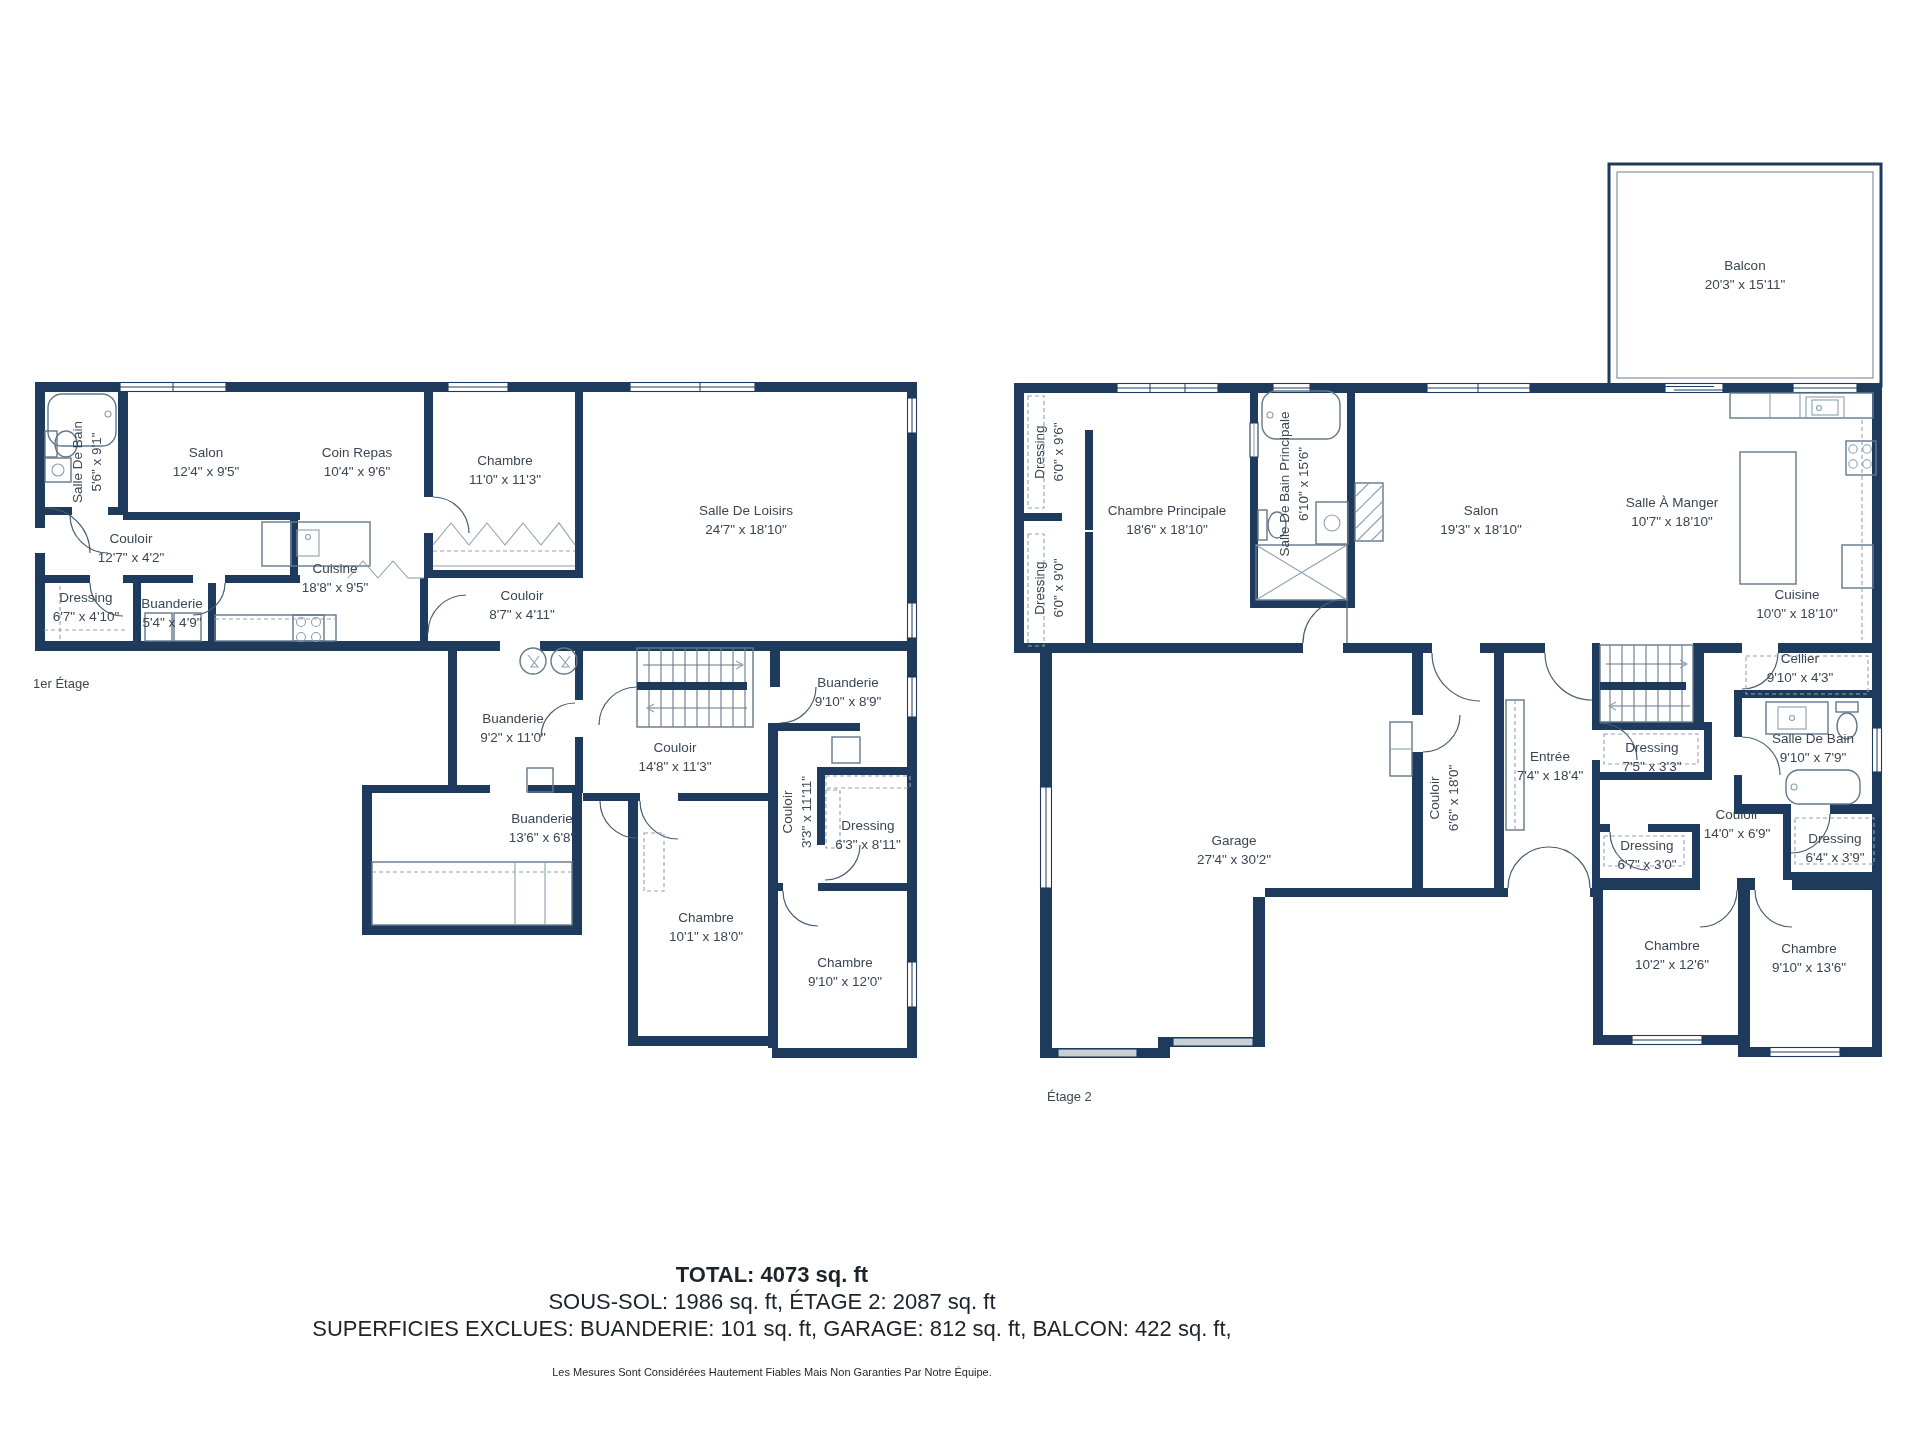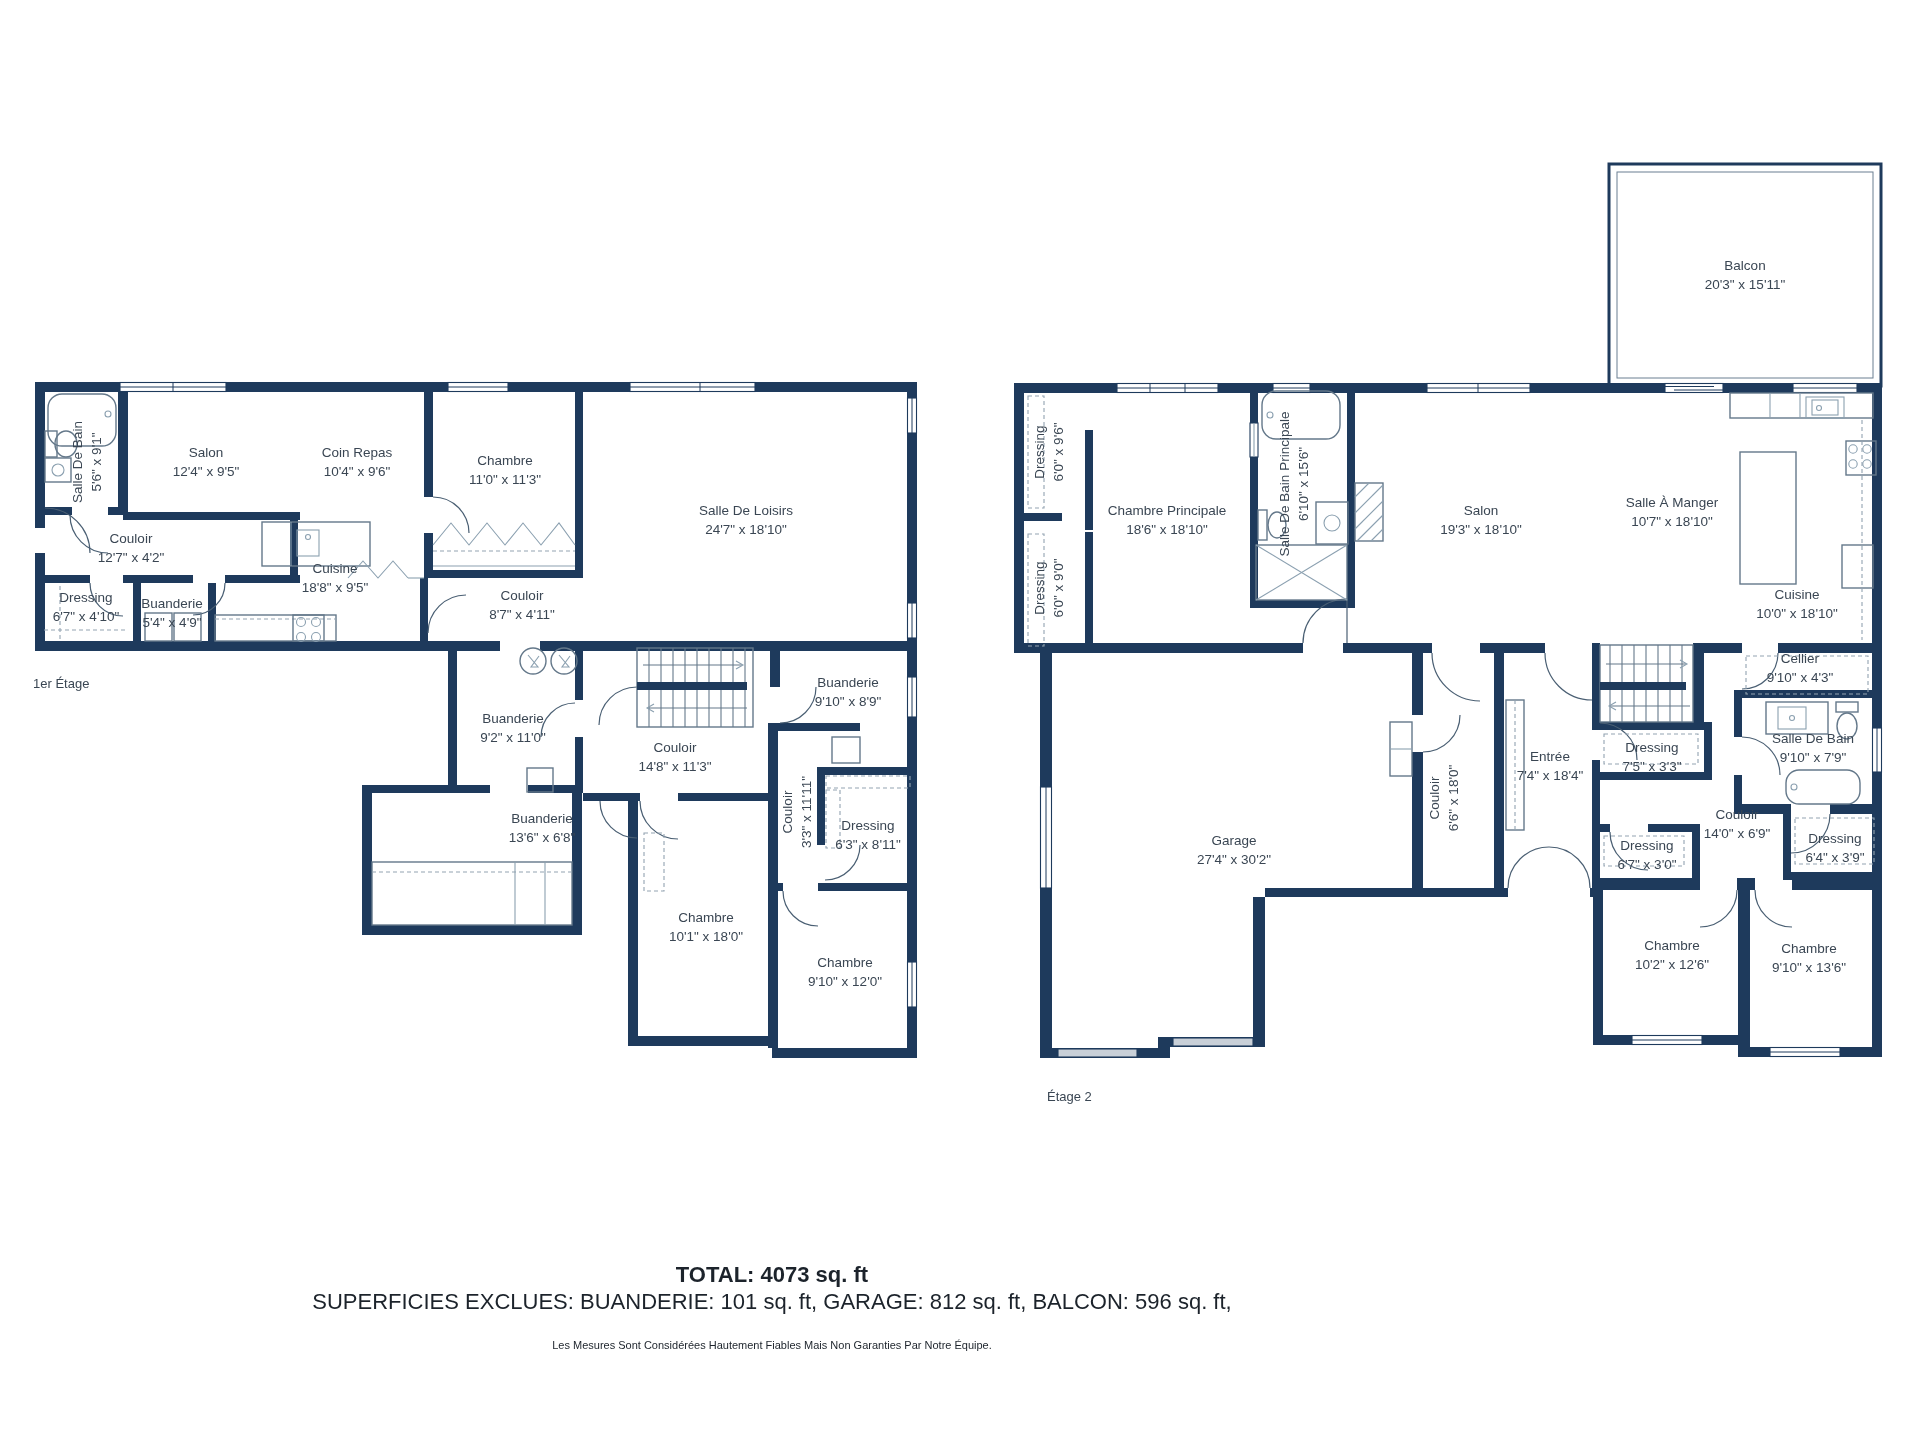--- a/index.html
+++ b/index.html
@@ -507,15 +507,16 @@
       </g>
       <g>
         <text x="1809" y="953" class="rname">Chambre</text>
         <text x="1809" y="972" class="rdims">9'10" x 13'6"</text>
       </g>
     </g>
 </svg>
 
 <div class="summary">
   <div class="sum-total">TOTAL: 4073 sq. ft</div>
-  <div class="sum-line">SUPERFICIES EXCLUES: BUANDERIE: 101 sq. ft, GARAGE: 812 sq. ft, BALCON: 596 sq. ft,</div>
+  <div class="sum-line">SOUS-SOL: 1986 sq. ft, ÉTAGE 2: 2087 sq. ft</div>
+  <div class="sum-line">SUPERFICIES EXCLUES: BUANDERIE: 101 sq. ft, GARAGE: 812 sq. ft, BALCON: 422 sq. ft,</div>
   <div class="sum-disclaimer">Les Mesures Sont Considérées Hautement Fiables Mais Non Garanties Par Notre Équipe.</div>
 </div>
 
 </body></html>

